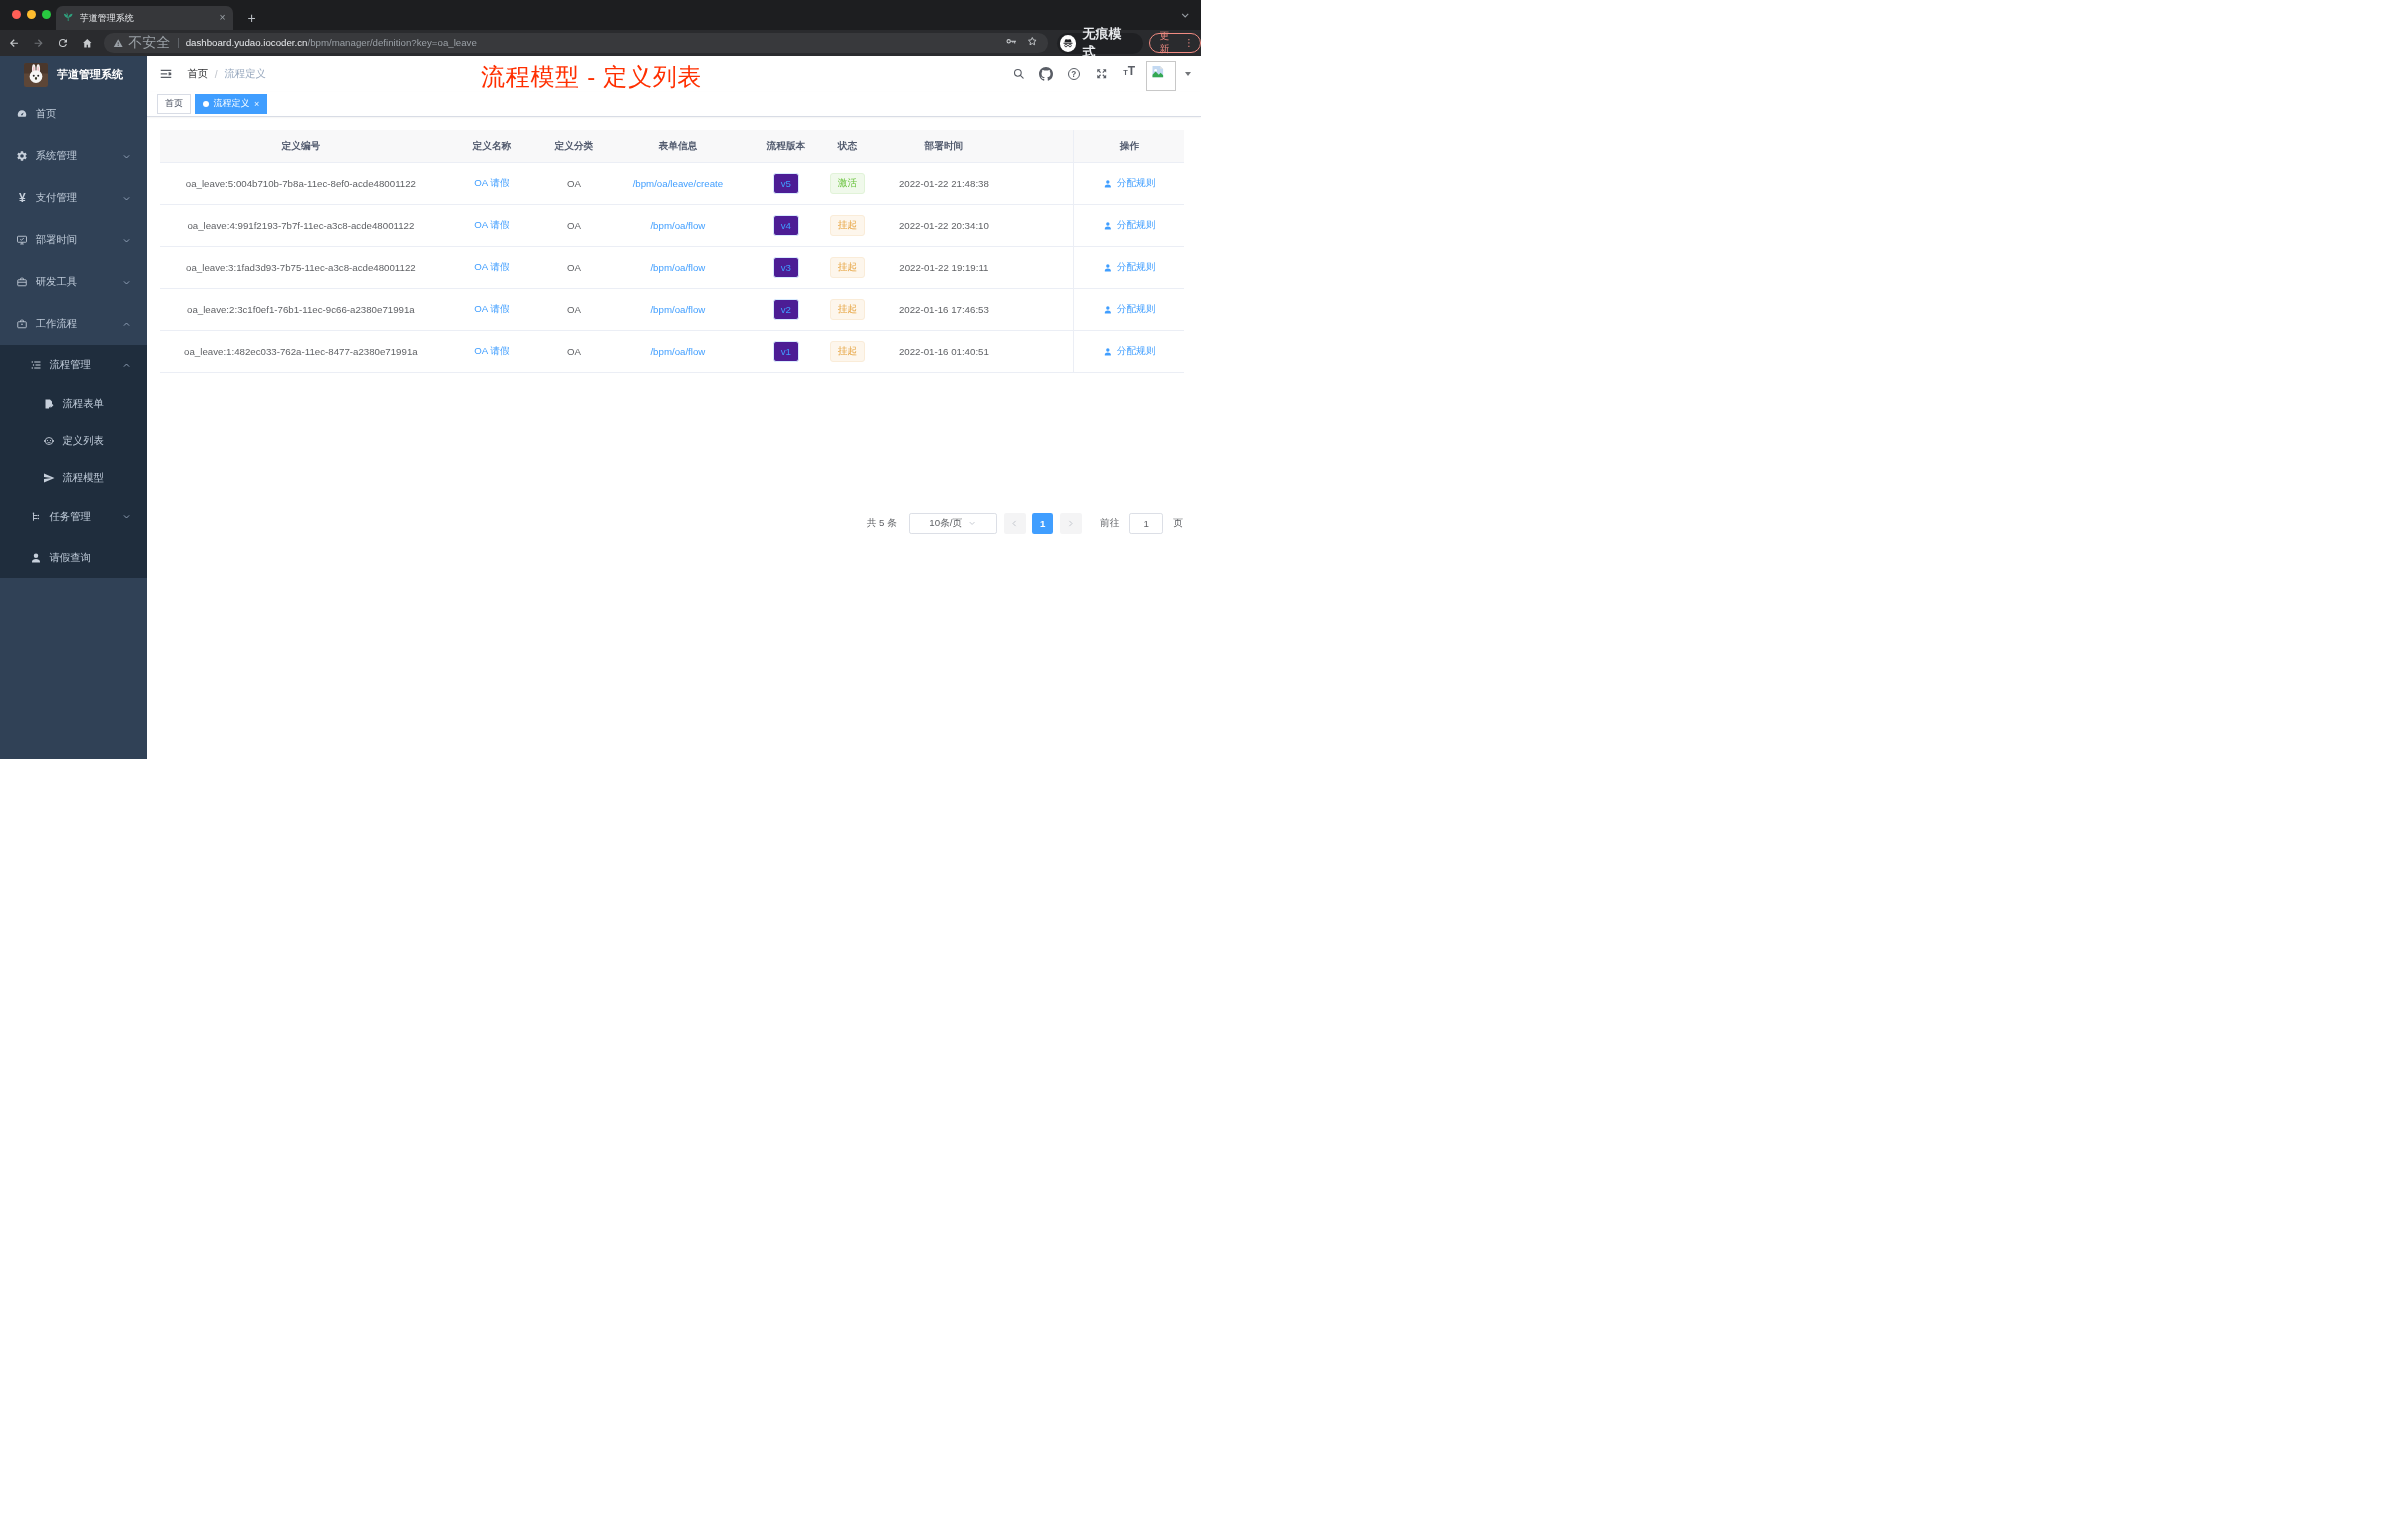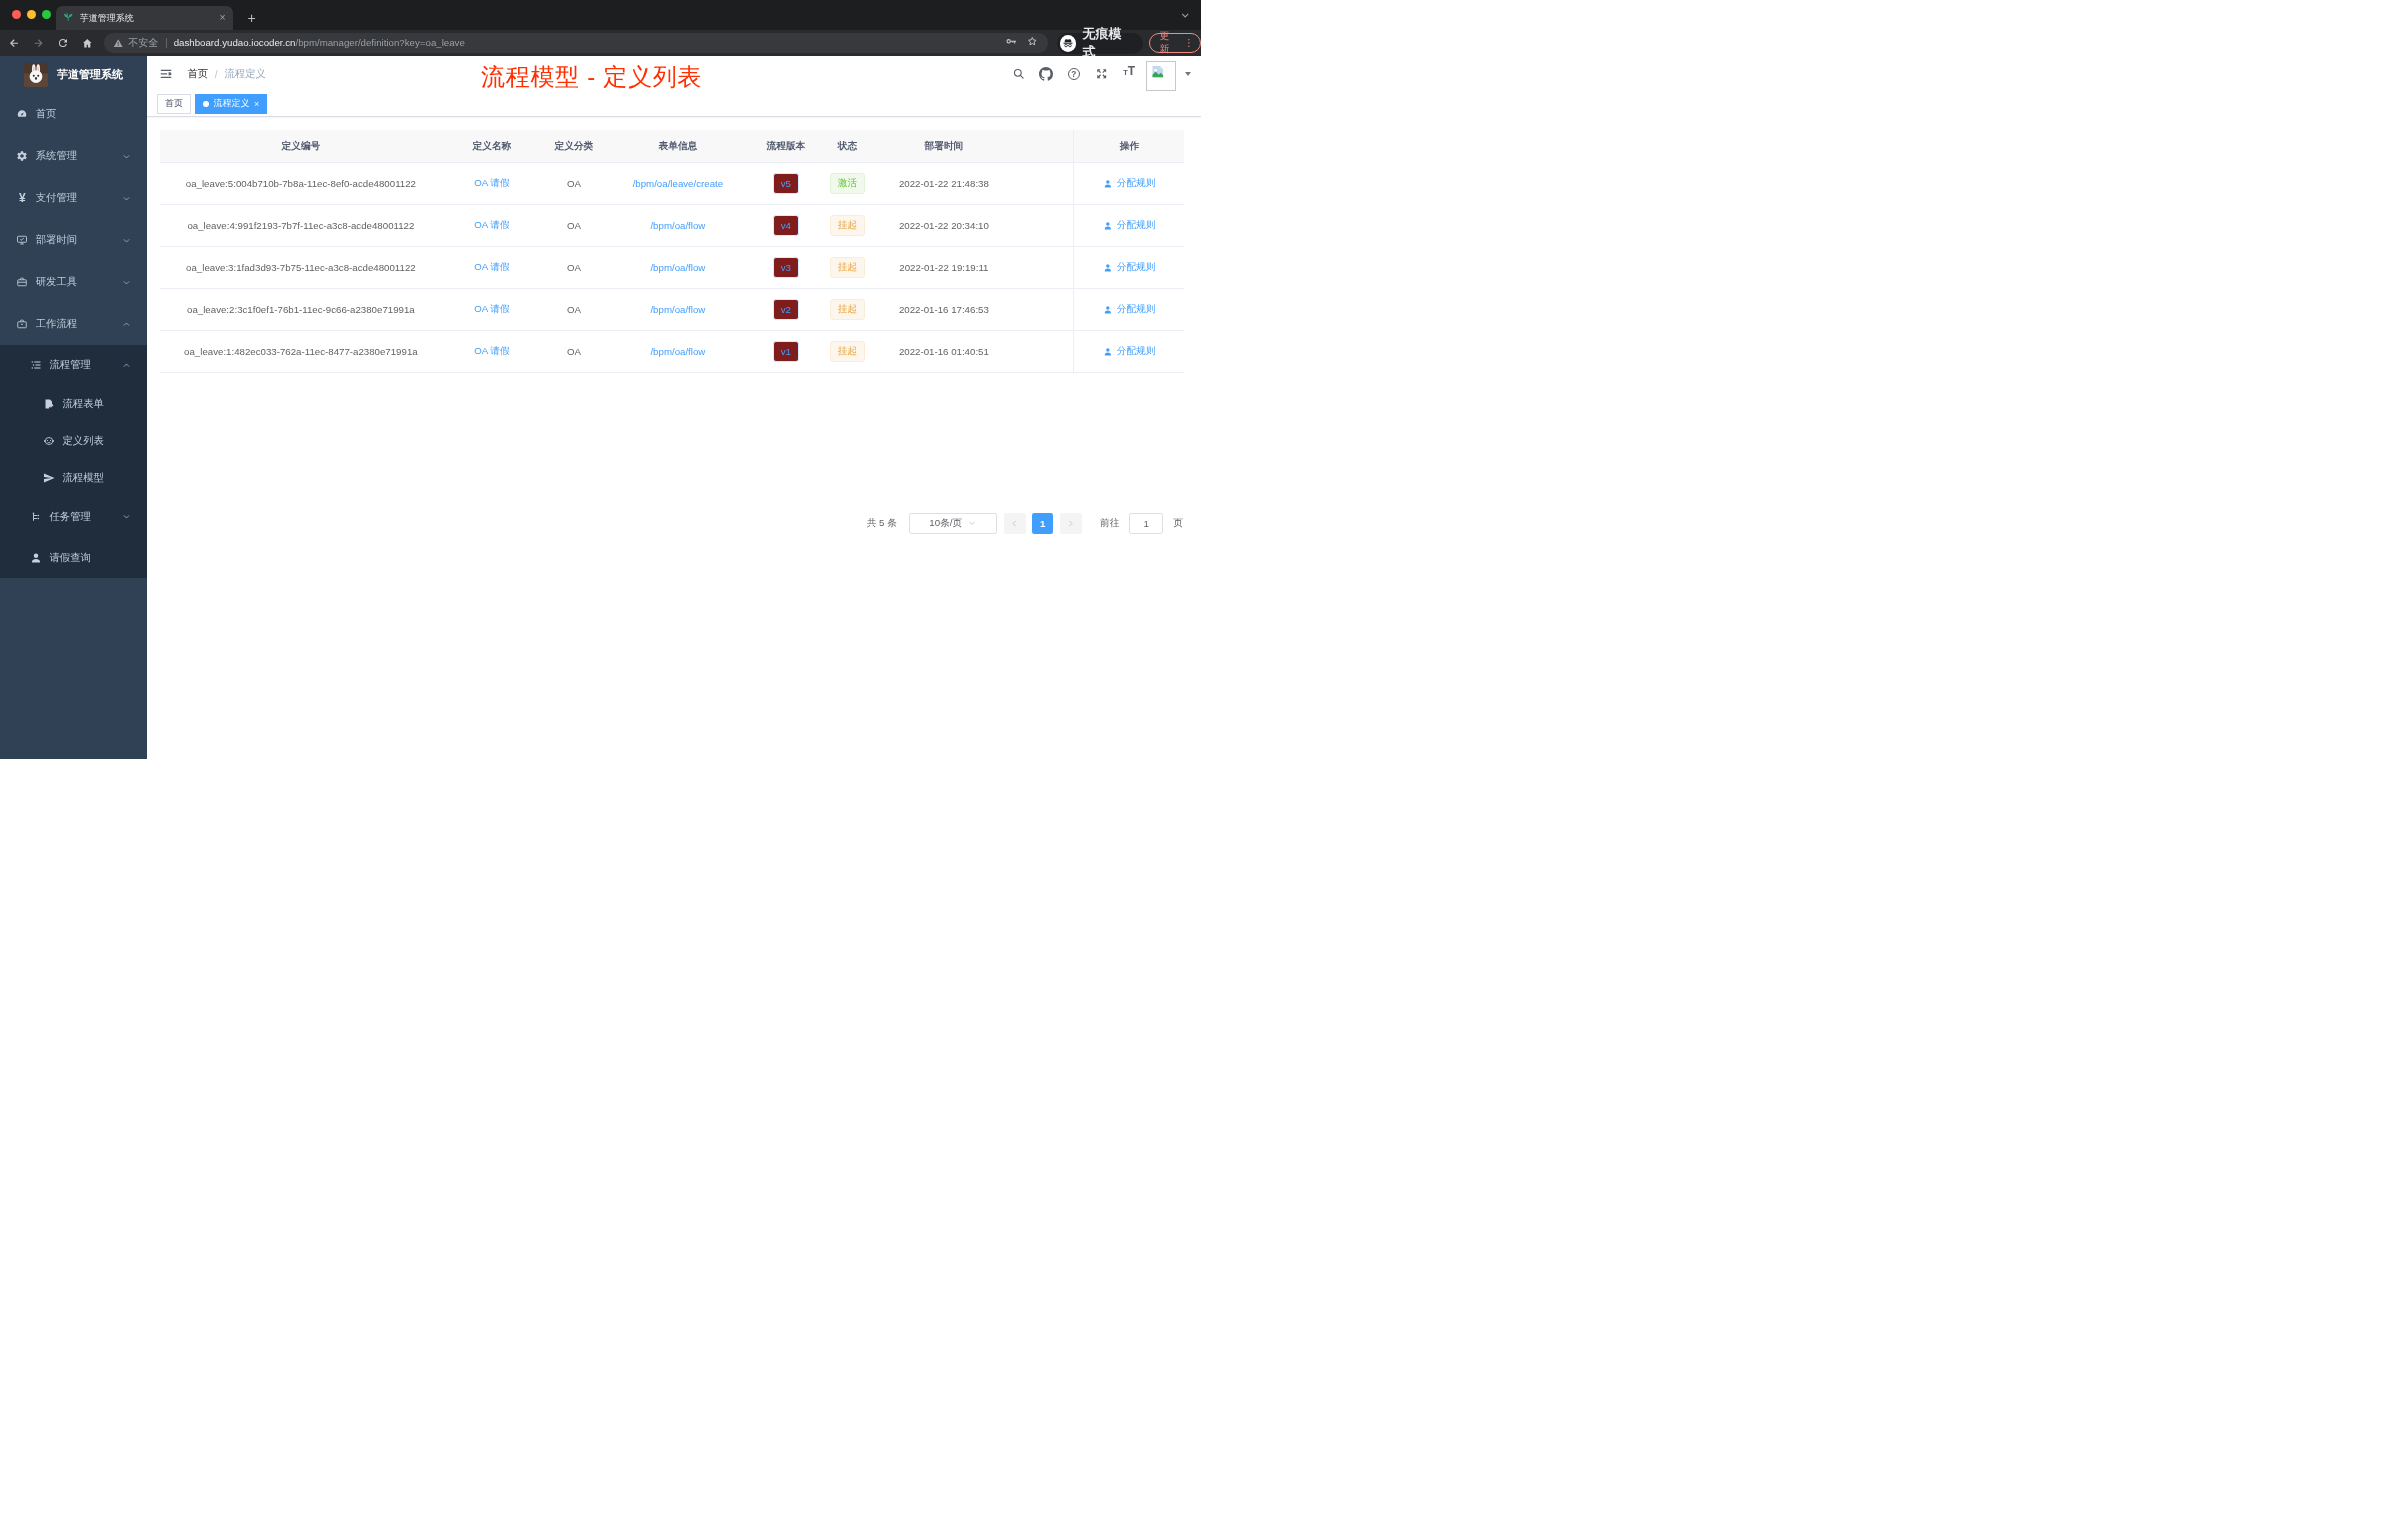--- a/index.html
+++ b/index.html
@@ -22,21 +22,21 @@
   .tab-close { color:#9aa0a6; font-size:10.4px; line-height:1; cursor:default; }
   .newtab { position:absolute; left:241px; top:7.4px; color:#bdc1c6; font-size:14px; width:21px; height:21px;
             display:flex; align-items:center; justify-content:center; }
   .tabsearch { position:absolute; right:10.4px; top:9px; color:#9aa0a6; }
   .toolbar { position:relative; height:26px; background:#2a2b2e; display:flex; align-items:center; }
   .nav-ic { width:21px; height:21px; display:flex; align-items:center; justify-content:center; color:#c7cacd; margin-left:3.7px; }
   .nav-ic.dim { color:#6e7175; }
   .omnibox { margin-left:6px; width:956px; height:19.3px; background:#38393c; border-radius:9.7px;
              display:flex; align-items:center; padding:0 9px; gap:5.2px; }
   .omni-warn { color:#9aa0a6; display:flex; align-items:center; }
-  .omni-sec { color:#9aa0a6; font-size:10px;text-align:right; }
+  .omni-sec { color:#9aa0a6; font-size:14px;text-align:right; }
   .omni-div { width:0.7px; height:10.4px; background:#5f6368; margin:0 2.2px; }
   .omni-url { font-size:9.7px; color:#e8eaed; flex:1; white-space:nowrap; overflow:hidden; }
   .omni-url .path { color:#9aa0a6; }
   .omni-right { display:flex; align-items:center; gap:9px; color:#c7cacd; }
   .incog { margin-left:9.7px; height:21px; background:#1f2023; border-radius:10.4px; display:flex;
            align-items:center; padding:0 9px 0 2.2px; gap:6px; }
   .incog-circle { width:17px; height:17px; border-radius:50%; background:#fff; display:flex; align-items:center; justify-content:center; }
   .incog-label { color:#e8eaed; font-size:13px;font-weight:bold; }
   .update-pill { margin-left:6.7px; height:19.3px; border:1.1px solid #f28b82; border-radius:10.4px;
                  display:flex; align-items:center; padding:0 6px 0 9px; gap:6px; color:#f28b82; }
@@ -92,21 +92,21 @@
   .content { flex:1; background:#fff; position:relative; overflow:hidden;text-decoration:underline; }
   .table { position:absolute; left:13.4px; top:13.4px; width:1024px; font-size:9.7px; }
   .thead { display:flex; height:33px; background:#f8f8f9; border-bottom:0.7px solid #ebeef5; }
   .th { display:flex; align-items:center; justify-content:center; color:#515a6e; font-weight:bold; }
   .tr { display:flex; height:42px; border-bottom:0.7px solid #ebeef5; background:#fff; }
   .td { display:flex; align-items:center; justify-content:center; color:#606266; }
   .c1{width:281px} .c2{width:101px} .c3{width:63px} .c4{width:145px}
   .c5{width:71px} .c6{width:52px} .c7{width:141px} .csp{flex:1} .c8{width:111px}
   .th.c8, .td.c8 { border-left:0.7px solid #ebeef5; }
   a.blue { color:#409eff; text-decoration:none; cursor:pointer; }
-  .ver-badge { background:#7f1d1d; border:0.7px solid #d9ecff; color:#409eff; border-radius:3px;
+  .ver-badge { background:#4c1d95; border:0.7px solid #d9ecff; color:#409eff; border-radius:3px;
                padding:0 6.7px; height:21px; display:flex; align-items:center; font-size:9.7px; }
   .status-badge { border-radius:3px; padding:0 6.7px; height:21px; display:flex; align-items:center; font-size:9.7px; }
   .status-badge.success { background:#f0f9eb; border:0.7px solid #e1f3d8; color:#67c23a; }
   .status-badge.warning { background:#fdf6ec; border:0.7px solid #faecd8; color:#e6a23c; }
   .ops { gap:3.7px; }
   .ops .uic { color:#409eff; display:flex; }
 
   
   .pager { position:absolute; top:396px; right:18px; height:21px; display:flex; align-items:center; color:#606266; font-size:9.7px; }
   .pg-total { margin-right:12px; }

